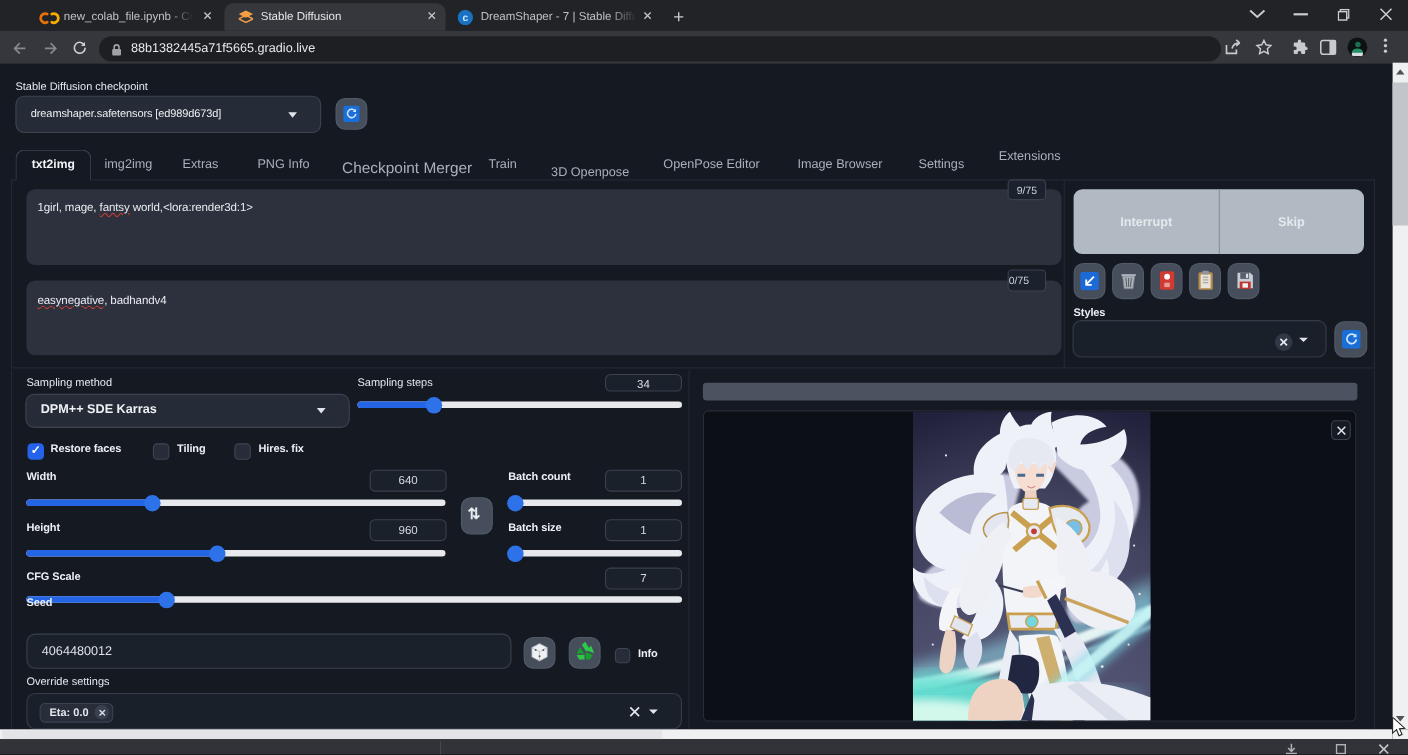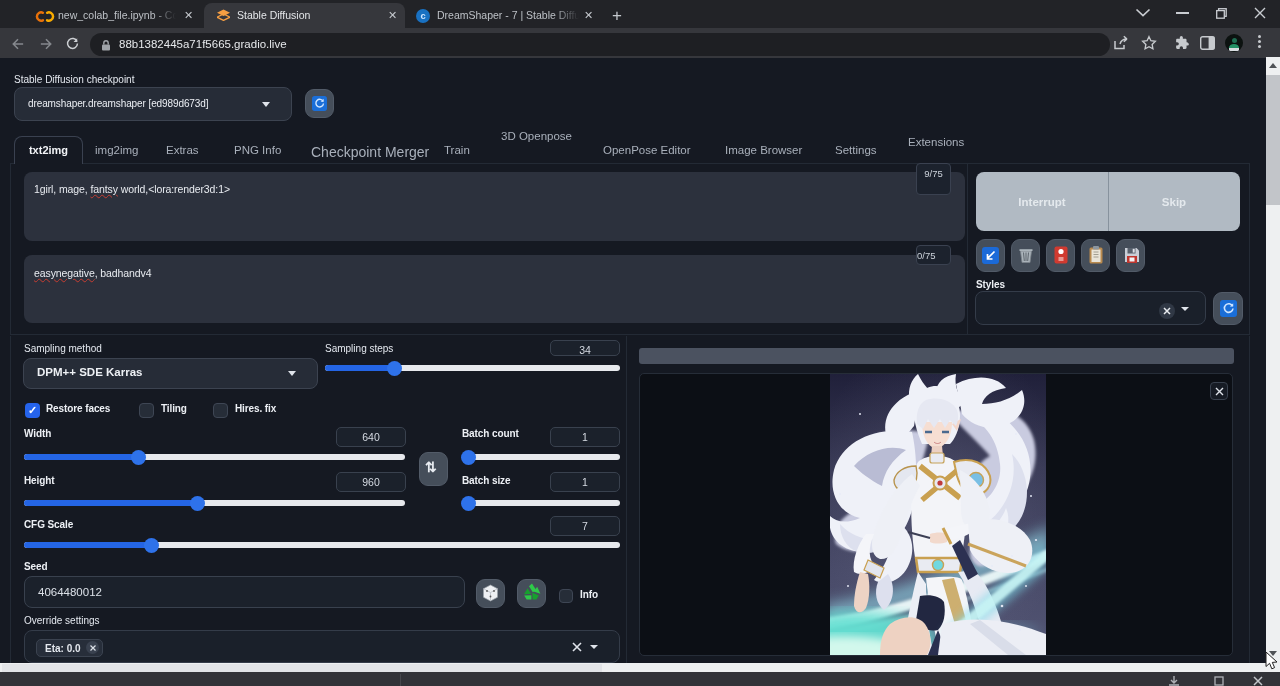--- a/index.html
+++ b/index.html
@@ -119,42 +119,42 @@
   <div class="border-line" style="left:10px;top:105px;width:1px;height:172px"></div>
   <div class="border-line" style="left:1249px;top:105px;width:1px;height:172px"></div>
   <div class="border-line" style="left:967px;top:105px;width:1px;height:172px"></div>
   <div class="border-line" style="left:10px;top:276px;width:1240px;height:1px"></div>
   <div class="border-line" style="left:10px;top:278px;width:1px;height:327px"></div>
   <div class="border-line" style="left:1249px;top:278px;width:1px;height:327px"></div>
   <div class="border-line" style="left:626px;top:278px;width:1px;height:327px"></div>
 
   <div class="lbl" style="left:14px;top:16px;font-size:10px">Stable Diffusion checkpoint</div>
   <div class="dd" style="left:14px;top:29px;width:278px;height:34px"></div>
-  <div class="abs" style="left:28px;top:40px;font-size:10px;letter-spacing:-0.1px;color:#eceff4">dreamshaper.dreamshaper [ed989d673d]</div>
+  <div class="abs" style="left:28px;top:40px;font-size:10px;letter-spacing:-0.1px;color:#eceff4">dreamshaper.safetensors [ed989d673d]</div>
   <div class="caret" style="left:262px;top:44px"></div>
   <div class="toolbtn" style="left:305px;top:31px"></div>
   <svg class="abs" style="left:312px;top:38px" width="15" height="15" viewBox="0 0 17 17">
     <rect width="17" height="17" rx="3" fill="#1a6ed8"></rect>
     <path d="M12.6 6.2 A4.3 4.3 0 1 0 13 8.5" fill="none" stroke="#cfe5ff" stroke-width="1.6"></path>
     <path d="M13.2 3.2 L13.2 6.6 L9.8 6.6" fill="#cfe5ff"></path>
   </svg>
 
   <div class="abs" style="left:14px;top:78px;width:69px;height:28px;border:1px solid #3a4150;border-bottom:none;border-radius:8px 8px 0 0;background:#151922;color:#f2f4f7;font-size:11px;font-weight:bold;text-align:center;line-height:27px">txt2img</div>
   <div class="abs" style="left:95px;top:86px;color:#a9b0bb;font-size:11.5px">img2img</div>
   <div class="abs" style="left:166px;top:86px;color:#a9b0bb;font-size:11.5px">Extras</div>
   <div class="abs" style="left:234px;top:86px;color:#a9b0bb;font-size:11.5px">PNG Info</div>
   <div class="abs" style="left:311px;top:86px;color:#a9b0bb;font-size:14px">Checkpoint Merger</div>
   <div class="abs" style="left:444px;top:86px;color:#a9b0bb;font-size:11.5px">Train</div>
-  <div class="abs" style="left:501px;top:72px;color:#a9b0bb;font-size:11.5px">3D Openpose</div>
+  <div class="abs" style="left:501px;top:93px;color:#a9b0bb;font-size:11.5px">3D Openpose</div>
   <div class="abs" style="left:603px;top:86px;color:#a9b0bb;font-size:11.5px">OpenPose Editor</div>
   <div class="abs" style="left:725px;top:86px;color:#a9b0bb;font-size:11.5px">Image Browser</div>
   <div class="abs" style="left:835px;top:86px;color:#a9b0bb;font-size:11.5px">Settings</div>
   <div class="abs" style="left:908px;top:78px;color:#a9b0bb;font-size:11.5px">Extensions</div>
 
-  <div class="abs" style="left:916px;top:105px;width:35px;height:32px;background:#1c222d;border:1px solid #3a4150;border-radius:4px;color:#ccd2da;font-size:9.5px;text-align:center;line-height:19px;z-index:3">9/75</div>
+  <div class="abs" style="left:916px;top:105px;width:35px;height:19px;background:#1c222d;border:1px solid #3a4150;border-radius:4px;color:#ccd2da;font-size:9.5px;text-align:center;line-height:19px;z-index:3">9/75</div>
   <div class="abs" style="left:24px;top:114px;width:941px;height:69px;background:#2c313d;border-radius:8px"></div>
   <div class="abs" style="left:34px;top:125px;font-size:10.5px;letter-spacing:-0.1px;color:#e8ebf0">1girl, mage, <span style="text-decoration:underline;text-decoration-style:wavy;text-decoration-color:#c33d32;text-decoration-thickness:1px">fantsy</span> world,&lt;lora:render3d:1&gt;</div>
 
   <div class="abs" style="left:916px;top:187px;width:35px;height:20px;background:#1c222d;border:1px solid #3a4150;border-radius:4px;color:#ccd2da;font-size:9.5px;line-height:19px;z-index:3">0/75</div>
   <div class="abs" style="left:24px;top:197px;width:941px;height:68px;background:#2c313d;border-radius:8px"></div>
   <div class="abs" style="left:34px;top:209px;font-size:10.5px;letter-spacing:-0.1px;color:#e8ebf0"><span style="text-decoration:underline;text-decoration-style:wavy;text-decoration-color:#c33d32;text-decoration-thickness:1px">easynegative</span>, badhandv4</div>
 
   <div class="abs" style="left:976px;top:114px;width:264px;height:59px;background:#b1bac3;border-radius:8px"></div>
   <div class="abs" style="left:1108px;top:114px;width:1px;height:59px;background:#87929d"></div>
   <div class="abs" style="left:976px;top:138px;width:132px;text-align:center;color:#e4e9ed;font-size:11.5px;font-weight:bold">Interrupt</div>
@@ -254,21 +254,21 @@
   <div class="num" style="left:550px;top:414px;width:70px;height:20px;line-height:19px">1</div>
   <div class="track" style="left:462px;top:442px;width:158px"></div>
   <div class="thumb" style="left:461px;top:437.5px"></div>
 
   <div class="blbl" style="left:24px;top:461px">CFG Scale</div>
   <div class="num" style="left:550px;top:458px;width:70px;height:20px;line-height:19px">7</div>
   <div class="track" style="left:24px;top:484px;width:596px"></div>
   <div class="fill" style="left:24px;top:484px;width:127px"></div>
   <div class="thumb" style="left:144px;top:479.5px"></div>
 
-  <div class="blbl" style="left:24px;top:503px">Seed</div>
+  <div class="blbl" style="left:24px;top:485px">Seed</div>
   <div class="abs" style="left:24px;top:518px;width:441px;height:32px;background:#1b212b;border:1px solid #39414e;border-radius:8px"></div>
   <div class="abs" style="left:38px;top:528px;font-size:11.5px;color:#dce1e8">4064480012</div>
   <div class="toolbtn" style="left:476px;top:521px"></div>
   <svg class="abs" style="left:482px;top:526px" width="17" height="18" viewBox="0 0 17 18">
     <path d="M8.5 1 L15.5 4.7 V13.3 L8.5 17 L1.5 13.3 V4.7 Z" fill="#eef0f3" stroke="#9aa0a8" stroke-width="0.7"></path>
     <path d="M1.5 4.7 L8.5 8.5 L15.5 4.7 M8.5 8.5 V17" fill="none" stroke="#b9bfc7" stroke-width="0.8"></path>
     <circle cx="5" cy="7" r="0.9" fill="#555"></circle>
       <circle cx="12" cy="7" r="0.9" fill="#555"></circle>
       <circle cx="8.5" cy="12.5" r="0.9" fill="#555"></circle>
   </svg>

